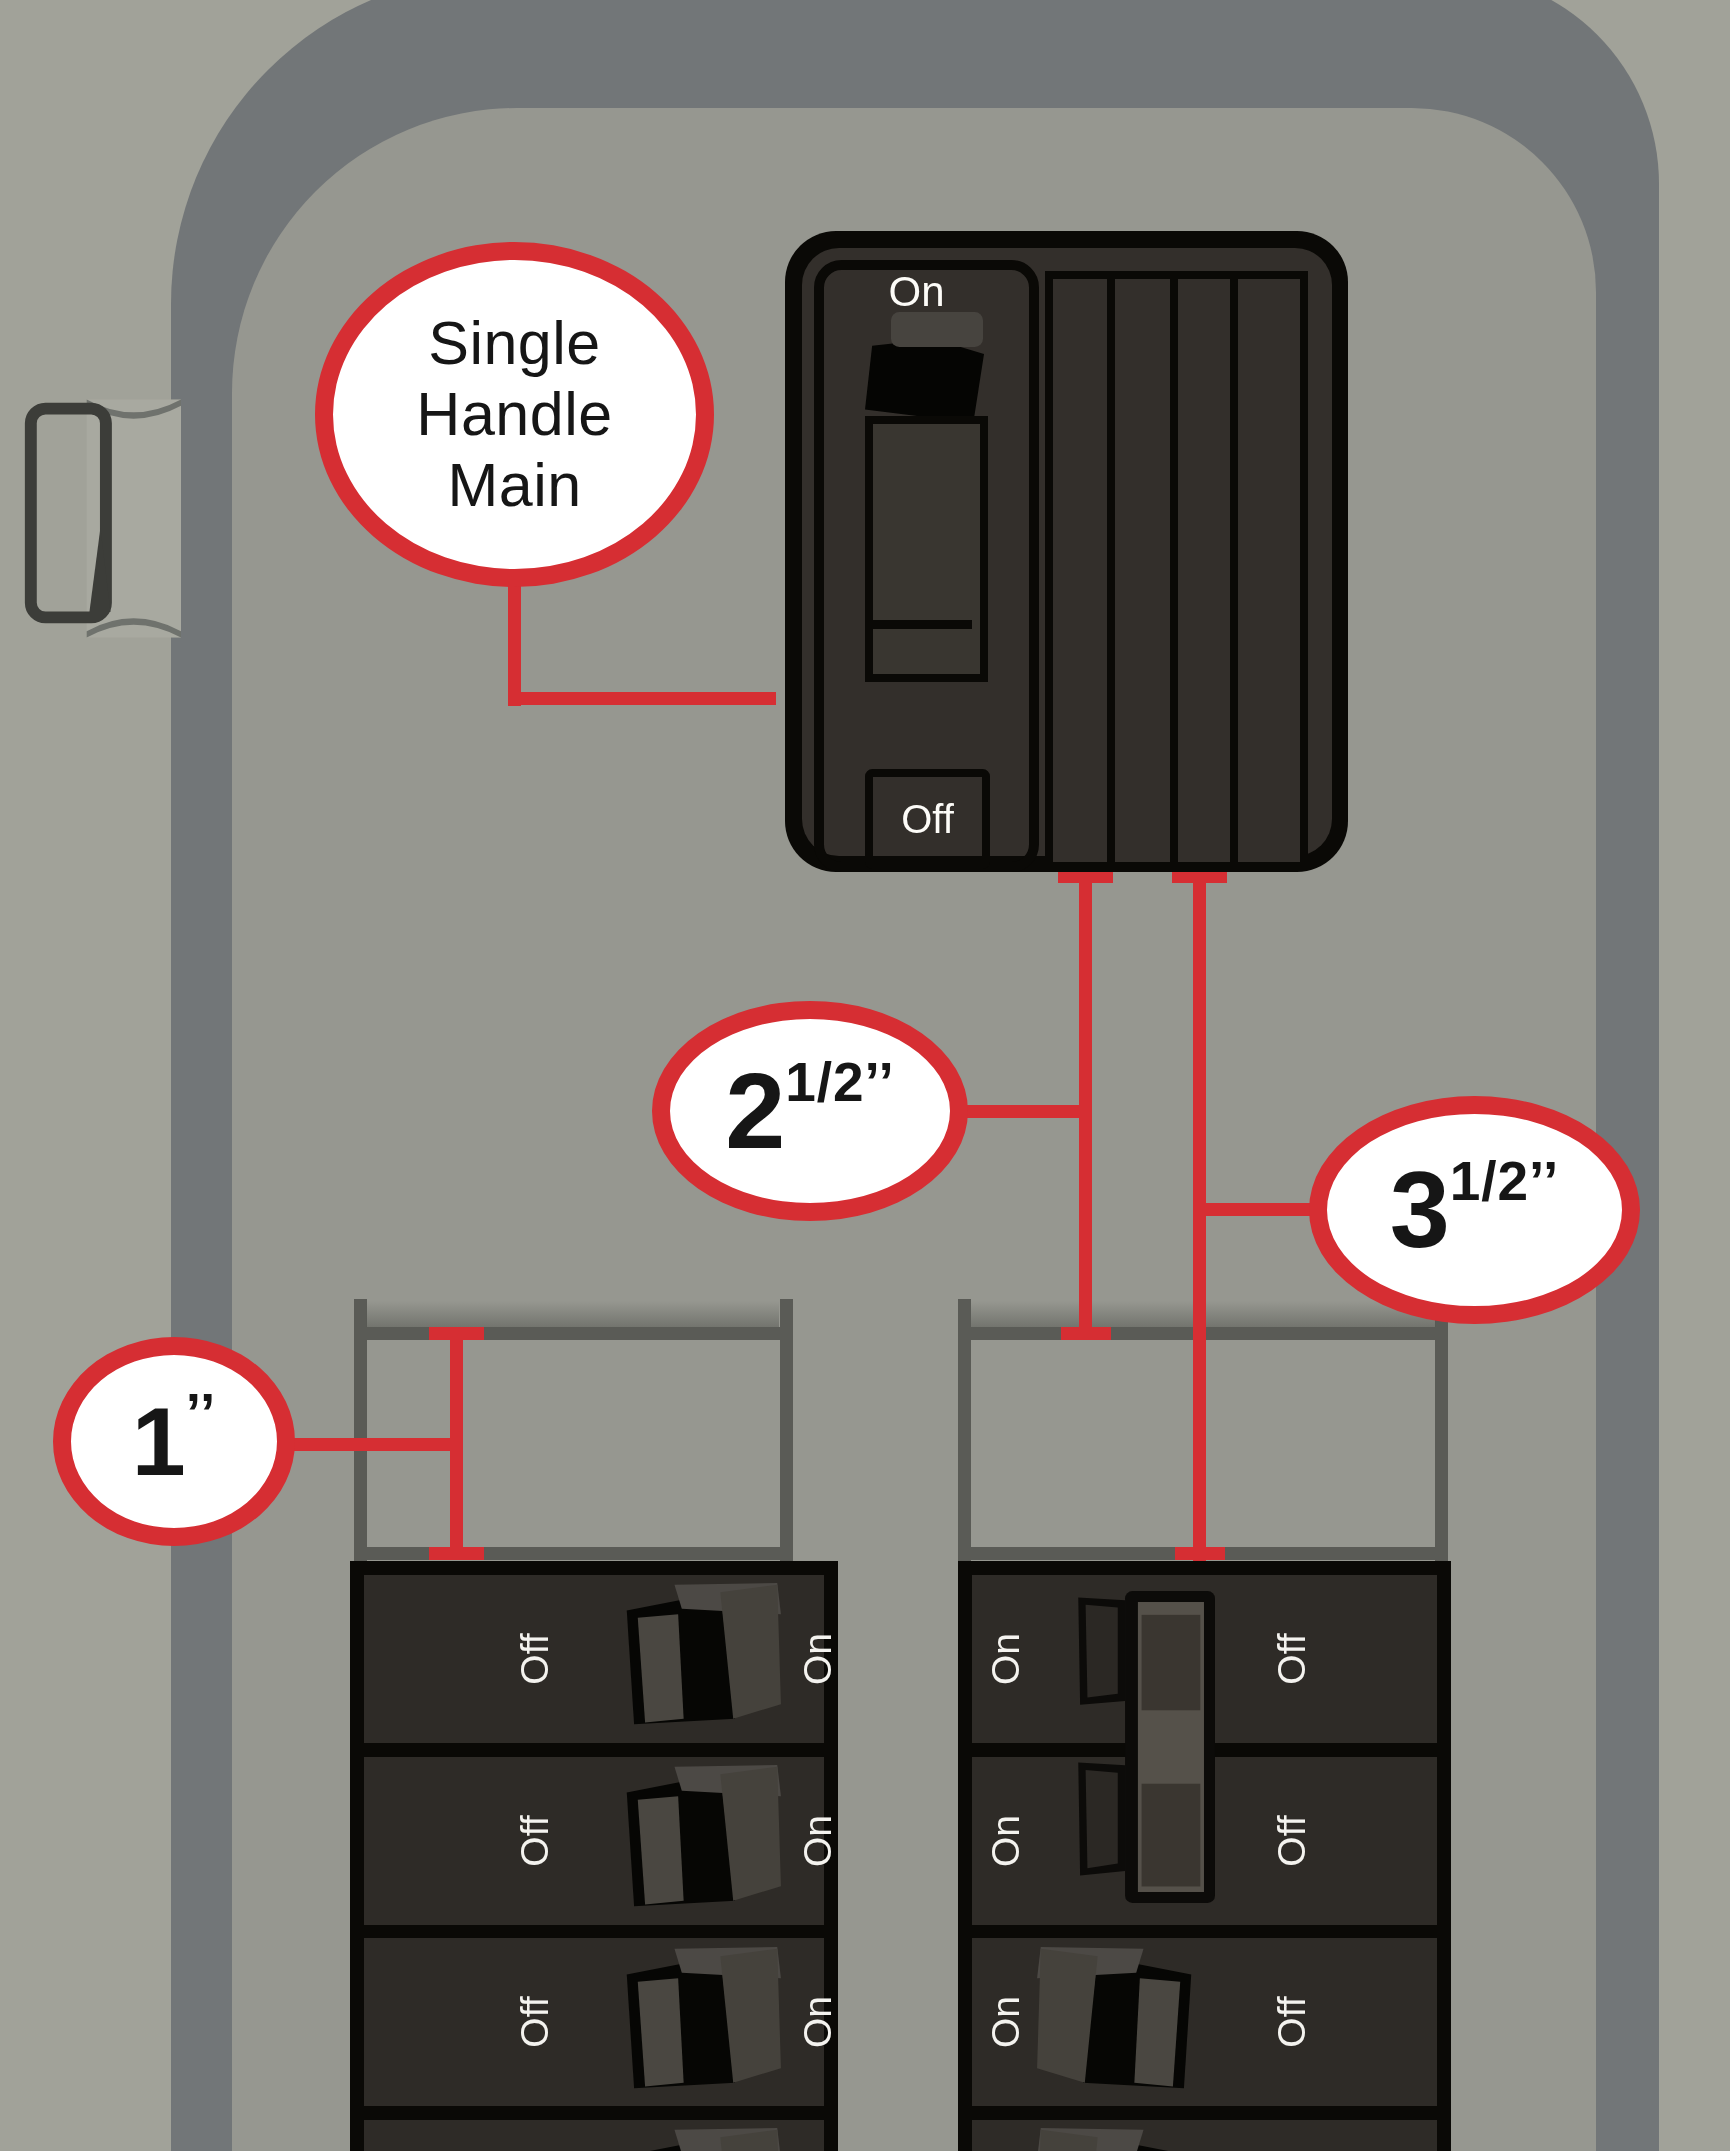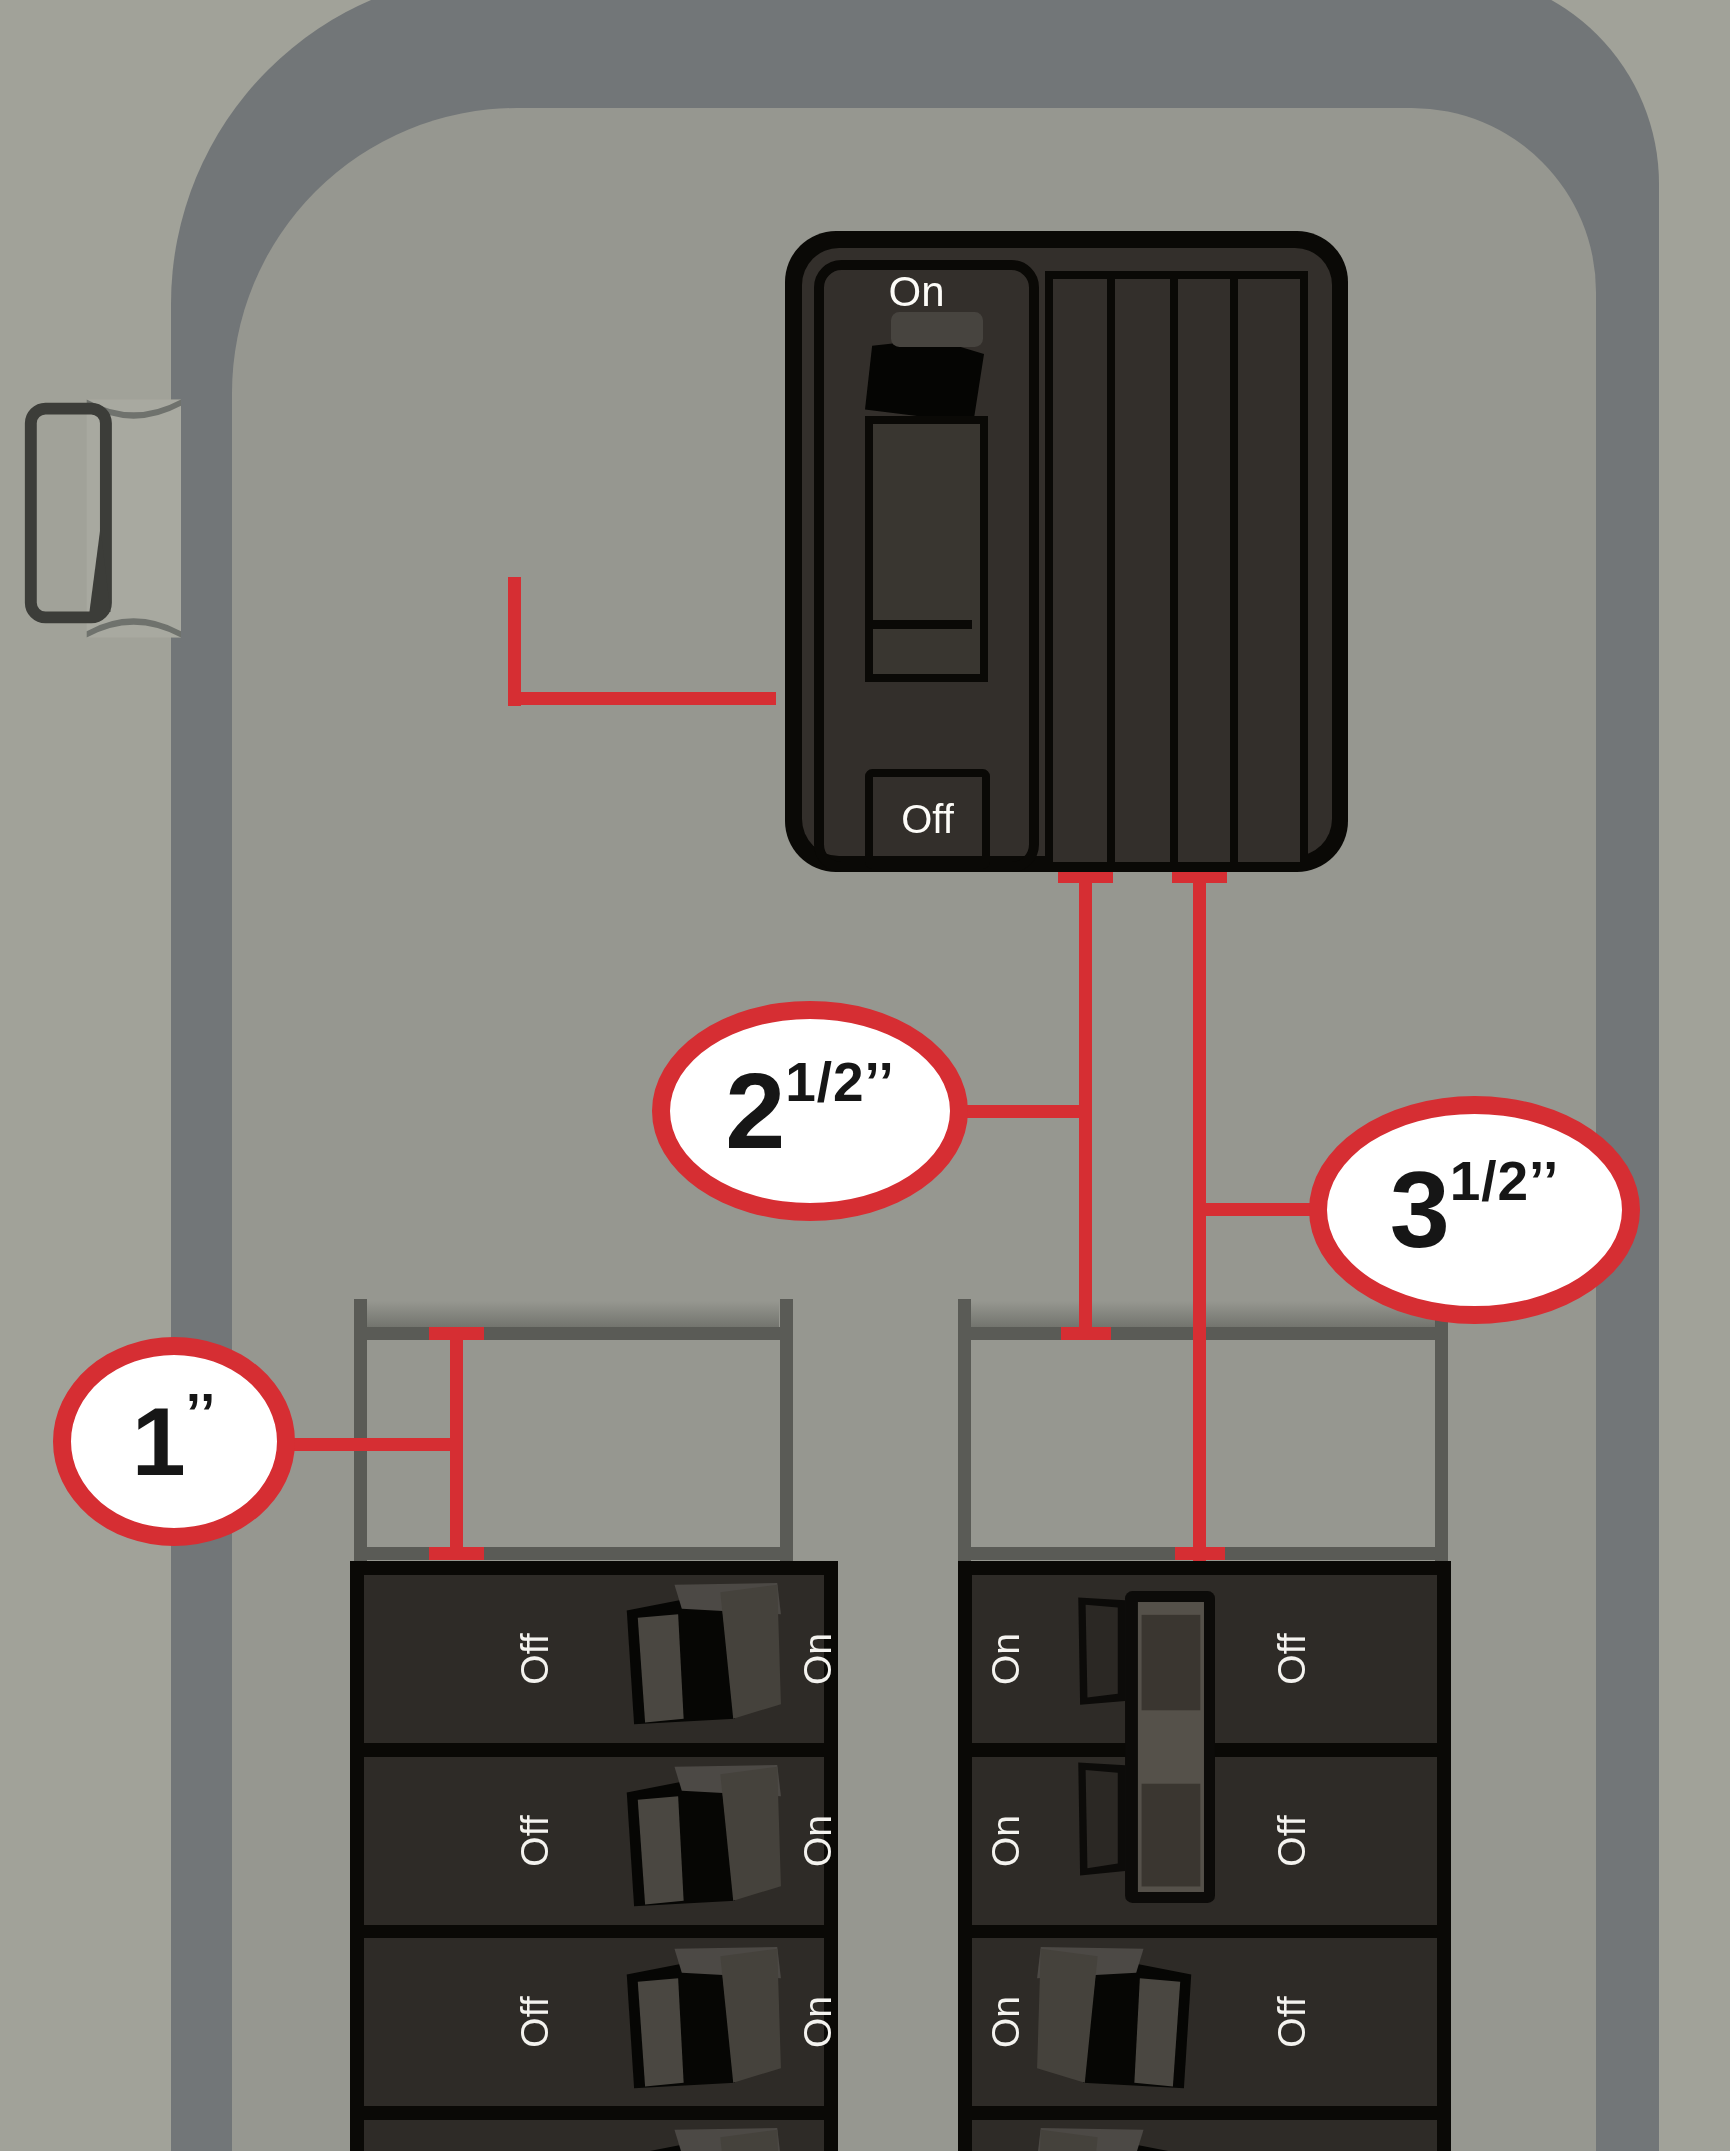--- a/index.html
+++ b/index.html
@@ -202,20 +202,27 @@
       <svg class="toggle mir" style="left:65px; top:8.3px;" viewBox="0 0 172 158" width="158" height="145">
           <use href="#toggle-r"></use>
         </svg>
       <span class="vlabel" style="left:320px;"></span>
     </div>
     <svg class="dp" style="left:112px; top:30px;" viewBox="0 0 158 340" width="145" height="312">
         <use href="#dp-bar"></use>
       </svg>
   </div>
 
+  <div class="abs callout" style="left:315px; top:242px; width:399px; height:345px; box-sizing:border-box;">
+    <div class="co-lines">
+      <div>Single</div>
+      <div>Handle</div>
+      <div>Main</div>
+    </div>
+  </div>
 
   <div class="abs callout" style="left:652px; top:1001px; width:316px; height:220px; box-sizing:border-box;">
     <div class="co-measure">
       <span class="co-num">2</span>
       <span class="co-sup"><span>1/2</span><span>’’</span></span>
     </div>
   </div>
 
   <div class="abs callout" style="left:1309px; top:1096px; width:331px; height:228px; box-sizing:border-box;">
     <div class="co-measure">

